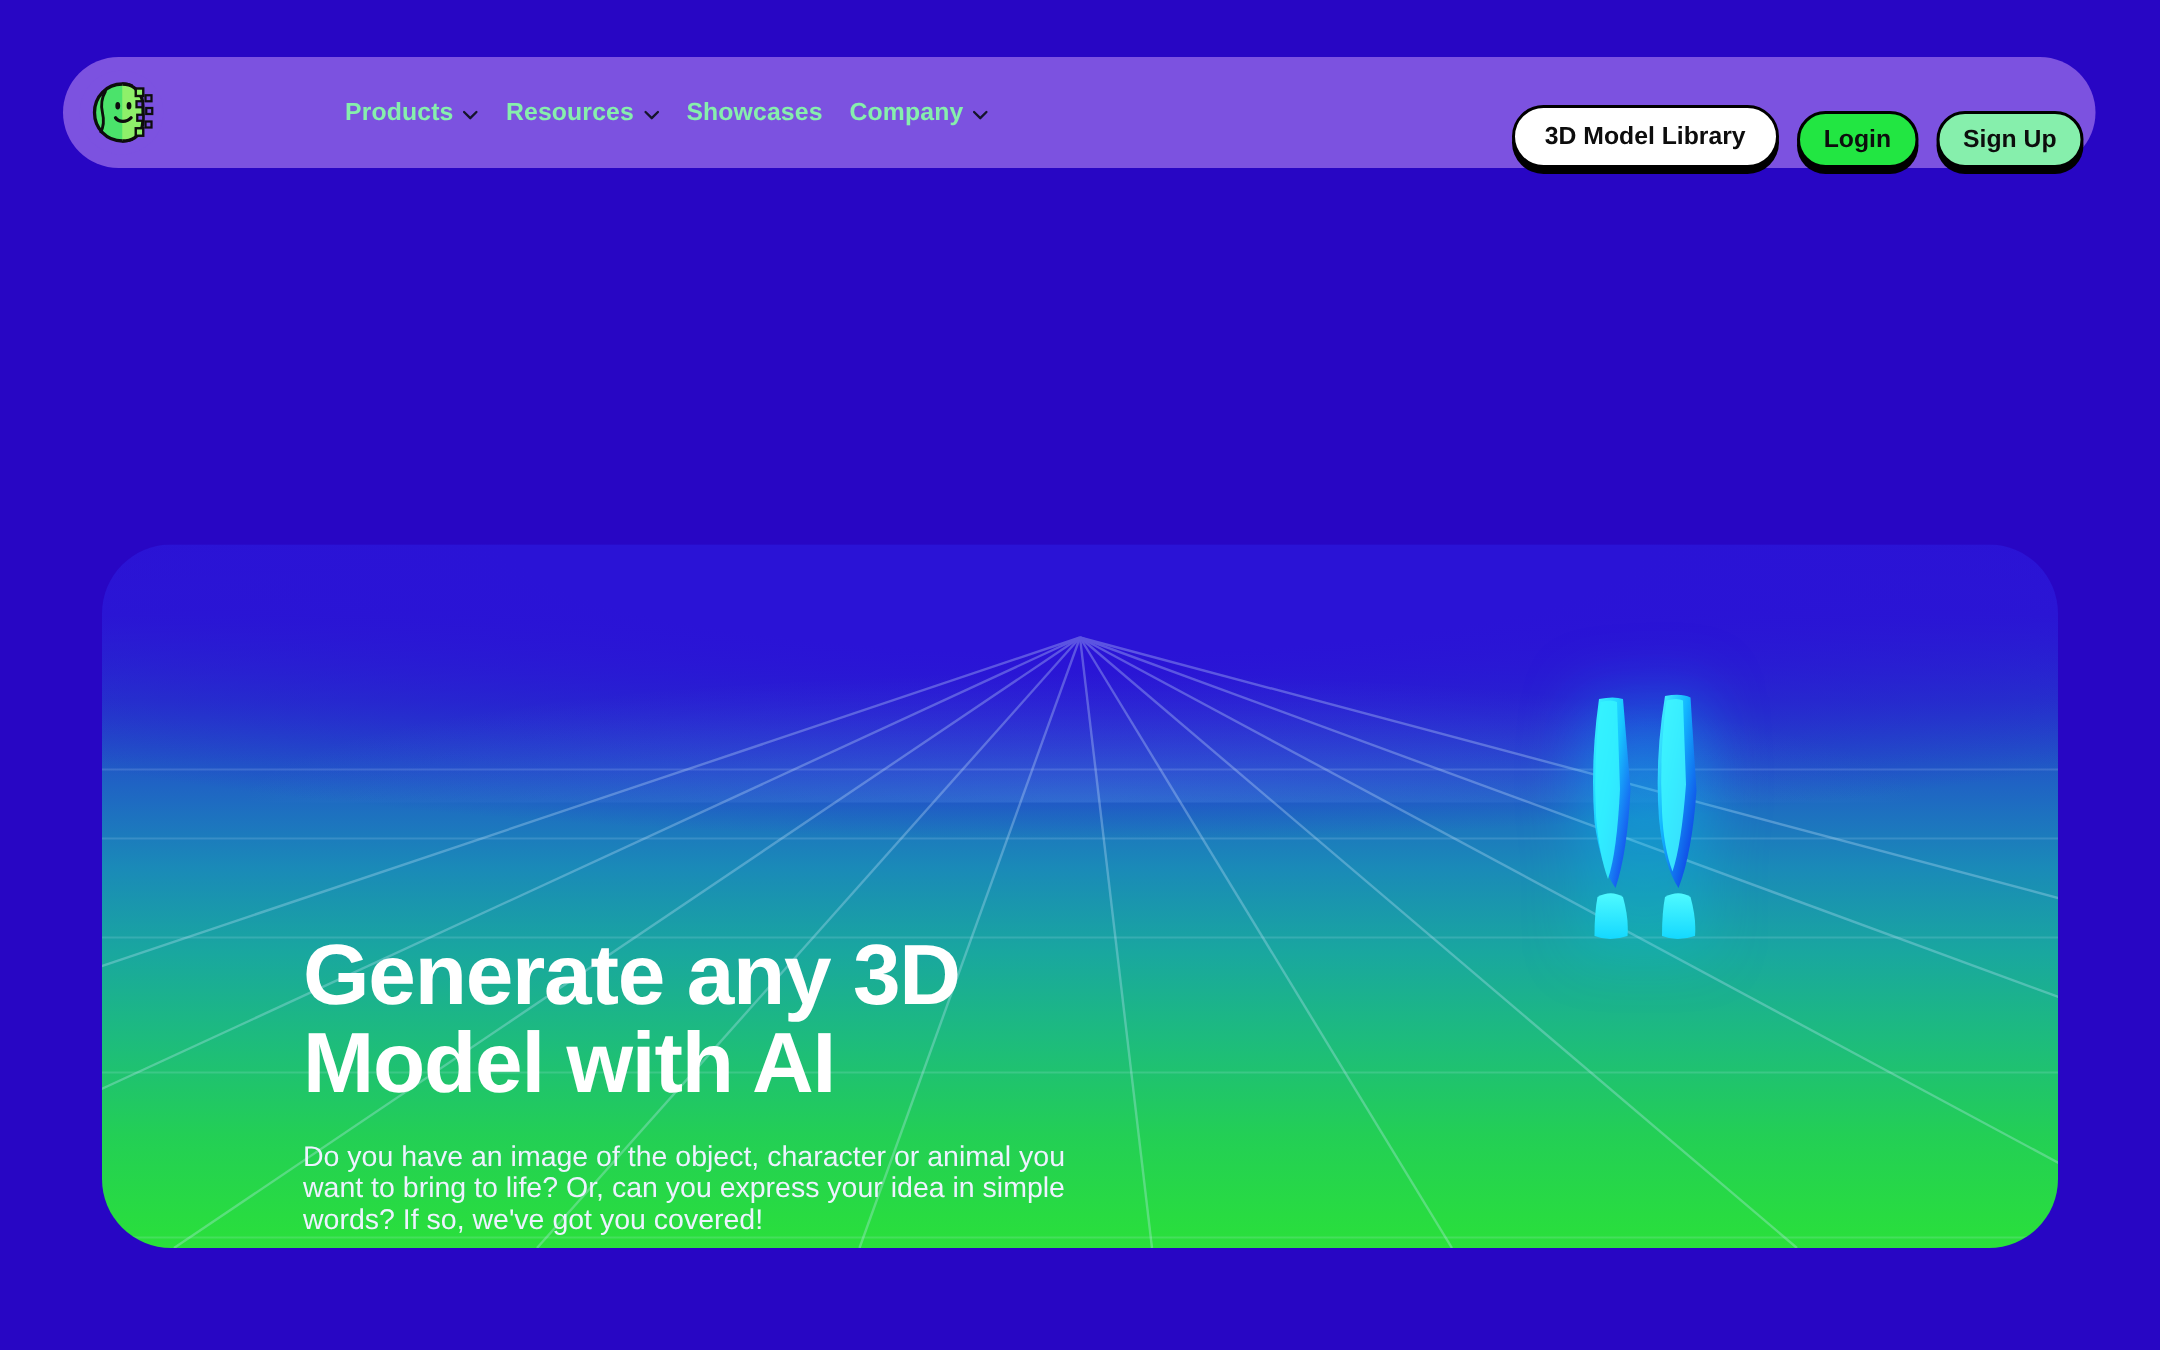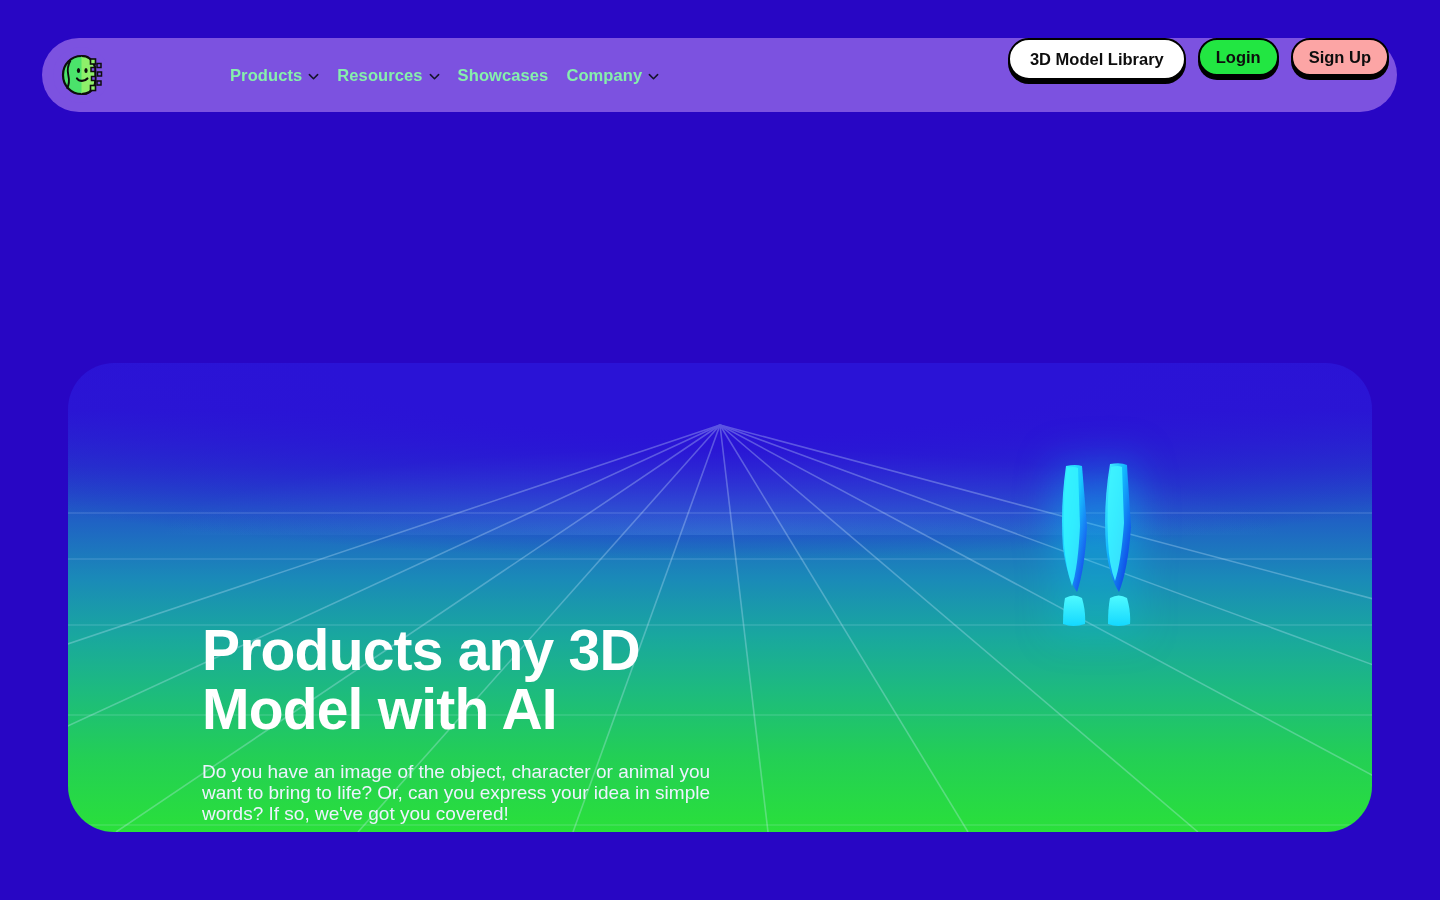--- a/index.html
+++ b/index.html
@@ -74,21 +74,21 @@
     top: 1px;
   }
   .chev svg { display: block; }
 
   .nav-actions {
     position: absolute;
     right: 8px;
     top: 0;
     height: 74px;
     display: flex;
-    align-items: flex-start;
+    align-items: flex-end;
     gap: 12px;
   }
 
   .pill {
     position: relative;
     display: flex;
     align-items: center;
     justify-content: center;
     border: 2.5px solid #000;
     border-radius: 999px;
@@ -96,21 +96,21 @@
     font-weight: 700;
     color: #0d0d0d;
     white-space: nowrap;
     cursor: pointer;
     box-shadow: 0 4px 0 0 #000;
     line-height: 1;
   }
   .pill-white { background: #ffffff; height: 42px; padding: 0 22px; }
   .pill-lib   { background: #ffffff; height: 42px; padding: 0 20px; }
   .pill-green { background: #22e642; height: 38px; padding: 16px 16px; }
-  .pill-pink  { background: #fca5a5; height: 38px; padding: 0 16px; }
+  .pill-pink  { background: #86efac; height: 38px; padding: 0 16px; }
 
   
   .hero {
     position: absolute;
     left: 68px;
     top: 363px;
     width: 1304px;
     height: 469px;
     border-radius: 46px;
     overflow: hidden;
@@ -316,21 +316,21 @@
         <path d="M105 19 q7 -2 11 0 l2 56 q-3 40 -9 58 q-6 -16 -7 -40 q-2 -38 3 -74z" fill="#3ef6ff" opacity="0.85"></path>
 
         <path d="M59 150 q9 -5 17 0 q4 14 3 26 q-12 4 -22 0 q0 -16 2 -26z" fill="url(#footGrad)"></path>
 
         <path d="M104 150 q9 -5 17 0 q4 14 3 26 q-12 4 -22 0 q0 -16 2 -26z" fill="url(#footGrad)"></path>
       </svg>
     </div>
 
     <div class="hero-copy">
       <h1 class="headline">
-        <span>Products any 3D</span><br>
+        <span>Generate any 3D</span><br>
         <span>Model with AI</span>
       </h1>
 
       <p class="para">Do you have an image of the object, character or animal you want to bring to life? Or, can you express your idea in simple words? If so, we've got you covered!</p>
 
     </div>
 
   </section>
 
 </div>

